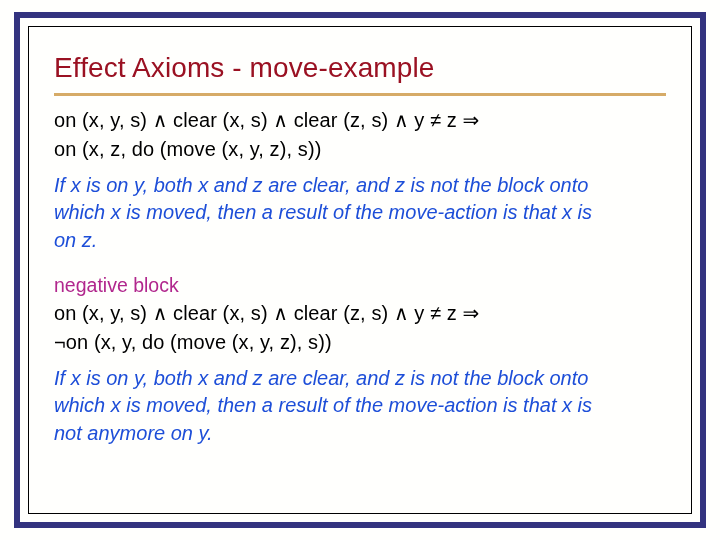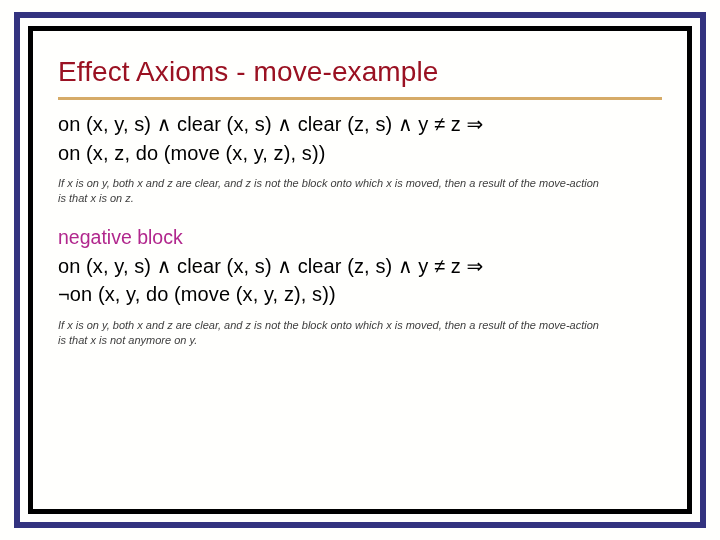--- a/index.html
+++ b/index.html
@@ -25,21 +25,21 @@
     background: #fffffd;
   }
 
   #slide-inner-frame {
     position: absolute;
     left: 8px;
     top: 8px;
     right: 8px;
     bottom: 8px;
     box-sizing: border-box;
-    border: 5px solid #000000;
+    border: 1px solid #000000;
     background: #fffffd;
   }
 
   #slide-content {
     position: absolute;
     left: 0;
     top: 0;
     right: 0;
     bottom: 0;
     padding: 26px 22px 0 25px;
@@ -77,22 +77,22 @@
 
   .formula-line {
     color: #000000;
     font-size: 20px;
     line-height: 1.42;
     white-space: nowrap;
     letter-spacing: 0.1px;
   }
 
   .explanation {
-    color: #404040;
-    font-size: 11px;
+    color: #1d4ed8;
+    font-size: 20px;
     font-style: italic;
     line-height: 1.36;
     margin-top: 9px;
     max-width: 545px;
   }
 
   #negative-block {
     margin-top: 18px;
   }
 </style>

